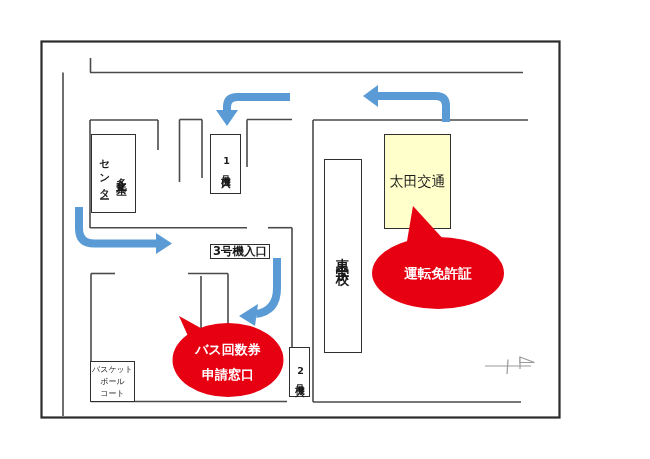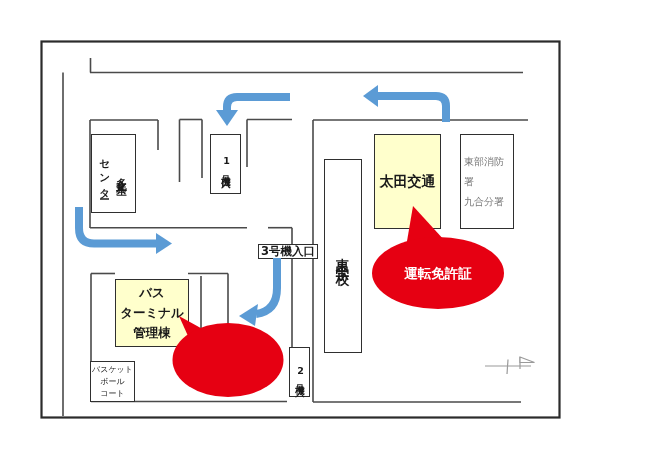--- a/index.html
+++ b/index.html
@@ -17,26 +17,26 @@
   }
   .box.yellow{background:#ffffcc;}
   .vtext{writing-mode:vertical-rl;text-orientation:upright;}
   .vcols{display:flex;flex-direction:row-reverse;align-items:center;justify-content:center;gap:3px;}
   .callout-text{
     position:absolute;z-index:4;display:flex;flex-direction:column;align-items:center;justify-content:center;
     color:#ffffff;font-weight:bold;text-align:center;pointer-events:none;
   }
   .b-multicultural{left:91px;top:134px;width:45px;height:79px;font-size:10.5px;font-weight:600;letter-spacing:2px;}
   .b-gate1{left:210px;top:134px;width:31px;height:60px;font-size:9.5px;font-weight:600;letter-spacing:1.5px;}
-  .b-gate3{left:210px;top:244px;width:60px;height:15px;font-size:11.5px;font-weight:bold;margin-left:48px;}
+  .b-gate3{left:210px;top:244px;width:60px;height:15px;font-size:11.5px;font-weight:bold;}
   .b-terminal{left:115px;top:279px;width:74px;height:68px;font-size:12.5px;font-weight:bold;line-height:20px;}
   .b-basket{left:90px;top:361px;width:45px;height:41px;font-size:8px;font-weight:400;line-height:12px;}
   .b-gate2{left:289px;top:347px;width:21px;height:50px;font-size:9.5px;font-weight:600;letter-spacing:1px;}
   .b-school{left:324px;top:159px;width:38px;height:194px;font-size:13.5px;font-weight:bold;letter-spacing:4.5px;}
-  .b-safety{left:374px;top:134px;width:67px;height:95px;font-size:14px;font-weight:bold;line-height:27px;}
+  .b-safety{left:384px;top:134px;width:67px;height:95px;font-size:14px;font-weight:normal;line-height:27px;}
   .b-fire{left:460px;top:134px;width:54px;height:95px;font-size:10px;color:#7a7a7a;line-height:20px;justify-content:flex-start;padding-left:3px;text-align:left;}
   .c-license{left:374px;top:245px;width:128px;height:56px;font-size:13.5px;line-height:27px;}
   .c-ticket{left:176px;top:338px;width:104px;height:48px;font-size:13px;line-height:25px;}
 </style>
 </head>
 <body>
 
 <div id="stage">
 
   <svg class="layer-base" width="650" height="459" viewBox="0 0 650 459">
@@ -86,52 +86,39 @@
   </div>
 
   <div class="box b-gate3">
     <span>3号機入口</span>
   </div>
 
   <div class="box b-gate2">
     <span class="vtext">2号機入</span>
   </div>
 
-  <div class="box yellow b-terminal">
-    <div>
-      <div>バス</div>
-      <div>ターミナル</div>
-      <div>管理棟</div>
-    </div>
-  </div>
 
   <div class="box b-basket">
     <div>
       <div>バスケット</div>
       <div>ボール</div>
       <div>コート</div>
     </div>
   </div>
 
   <div class="box b-school">
     <span class="vtext">東中学校</span>
   </div>
 
   <div class="box yellow b-safety">
     <div>
       <div>太田交通</div>
     </div>
   </div>
 
-  <div class="box b-fire">
-    <div>
-      <div>東部消防署</div>
-      <div>九合分署</div>
-    </div>
-  </div>
 
   <svg class="layer-top" width="650" height="459" viewBox="0 0 650 459">
     <g stroke="#5b9bd5" stroke-width="8" fill="none">
       <path d="M 290 97 L 237 97 Q 227 97 227 107 L 227 112"></path>
       <polygon points="216,110 238,110 227,126" fill="#5b9bd5" stroke="none"></polygon>
       <path d="M 446 122 L 446 106 Q 446 96 436 96 L 377 96"></path>
       <polygon points="378,85 378,107 363,96" fill="#5b9bd5" stroke="none"></polygon>
       <path d="M 79 207 L 79 228 Q 79 243.5 94 243.5 L 157 243.5"></path>
       <polygon points="156,233 156,254 172,243.5" fill="#5b9bd5" stroke="none"></polygon>
       <path d="M 277 258 L 277 288 Q 277 311 256 314"></path>
@@ -142,14 +129,18 @@
       <ellipse cx="228" cy="360" rx="55.5" ry="37"></ellipse>
       <polygon points="413,206 445,241 406,247"></polygon>
       <ellipse cx="438" cy="273" rx="66" ry="36"></ellipse>
     </g>
   </svg>
 
   <div class="callout-text c-license">
     <div>運転免許証</div>
   </div>
 
+  <div class="callout-text c-ticket">
+    <div>バス回数券</div>
+    <div>申請窓口</div>
+  </div>
 
 </div>
 
 </body></html>

